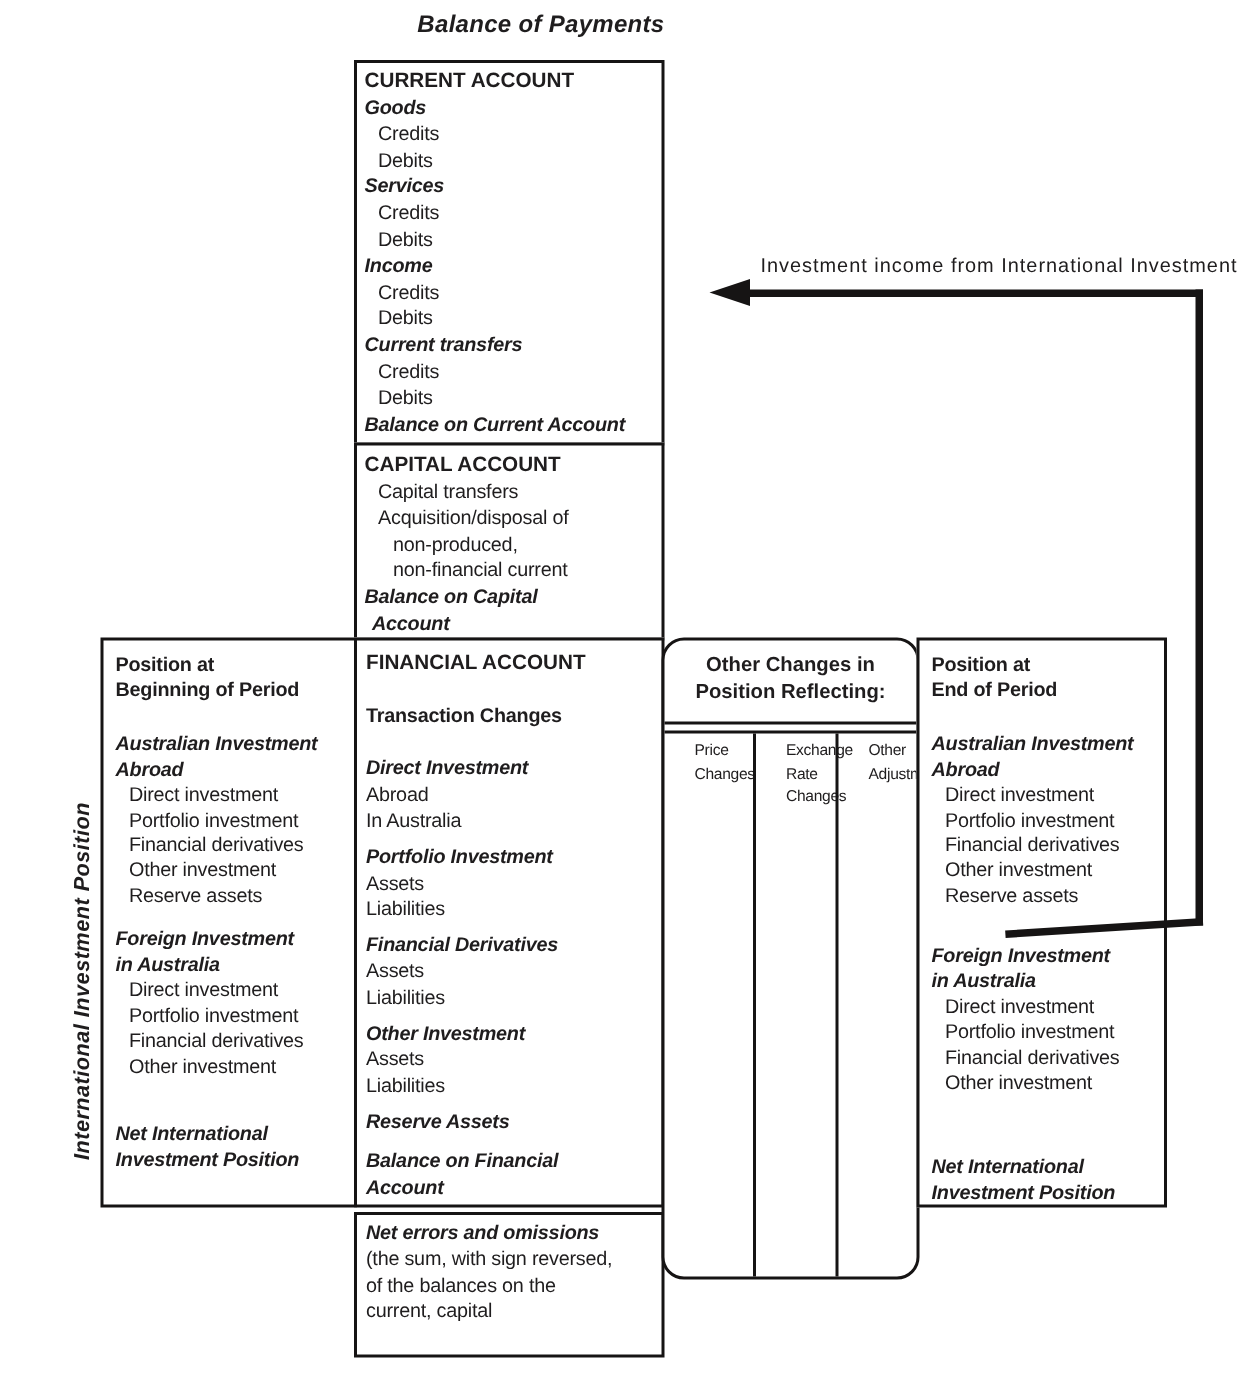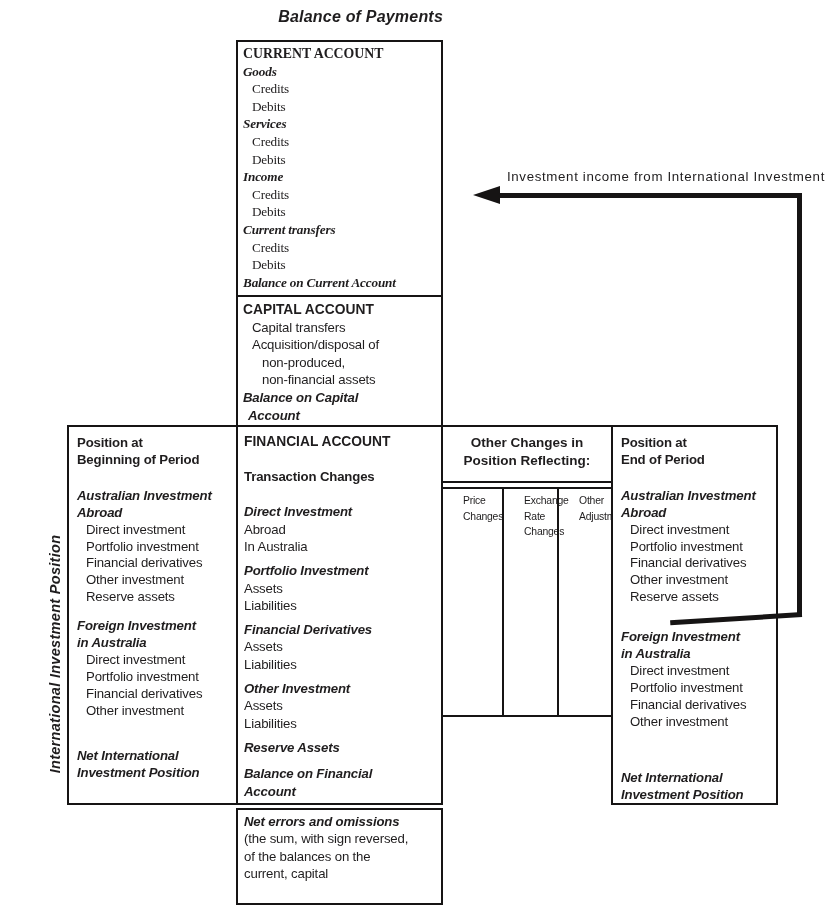--- a/index.html
+++ b/index.html
@@ -17,27 +17,27 @@
     text-align: right;
     font-size: 16px; font-weight: bold; font-style: italic;
     letter-spacing: .2px;
   }
   .box {
     position: absolute;
     border: 2px solid #161414;
     background: #ffffff;
     box-sizing: border-box;
   }
-  #box-current   { left:236px; top:40px;  width:207px; height:257px; padding:3px 4px 0 5px;font-family:Liberation Serif, serif; }
+  #box-current   { left:236px; top:40px;  width:207px; height:257px; padding:3px 4px 0 5px; }
   #box-capital   { left:236px; top:295px; width:207px; height:132px; padding:4px 4px 0 5px; }
   #box-financial { left:236px; top:425px; width:207px; height:380px; padding:6px 4px 0 6px; }
   #box-neterrors { left:236px; top:808px; width:207px; height:97px;  padding:3px 4px 0 6px; }
   #box-left      { left:67px;  top:425px; width:171px; height:380px; padding:8px 3px 0 8px; }
   #box-right     { left:611px; top:425px; width:167px; height:380px; padding:8px 3px 0 8px; }
-  #box-mid       { left:441px; top:425px; width:172px; height:292px; padding:0; }
+  #box-mid       { left:441px; top:425px; width:172px; height:428px; padding:0;border-radius:15px; }
 
   .row { font-size:13.2px; line-height:17.6px; letter-spacing:-.15px; white-space:nowrap; }
   .compact .row { line-height:16.9px; }
   #box-neterrors .row { line-height:17.4px; }
   .row.h  { font-weight:bold; font-size:13.8px; letter-spacing:0; }
   .row.b  { font-weight:bold; }
   .row.bi { font-weight:bold; font-style:italic; }
   .row.i  { padding-left:9px; }
   .row.i2 { padding-left:19px; }
   .row.i05{ padding-left:5px; }
@@ -141,21 +141,21 @@
       <div class="row i">Credits</div>
       <div class="row i">Debits</div>
       <div class="row bi">Balance on Current Account</div>
     </div>
 
   <div class="box" id="box-capital">
       <div class="row h">CAPITAL ACCOUNT</div>
       <div class="row i">Capital transfers</div>
       <div class="row i">Acquisition/disposal of</div>
       <div class="row i2">non-produced,</div>
-      <div class="row i2">non-financial assets</div>
+      <div class="row i2">non-financial current</div>
       <div class="row bi">Balance on Capital</div>
       <div class="row bi i05">Account</div>
     </div>
 
   <div class="box" id="box-financial">
       <div class="row h">FINANCIAL ACCOUNT</div>
       <div class="row b g17">Transaction Changes</div>
       <div class="row bi g18">Direct Investment</div>
       <div class="row">Abroad</div>
       <div class="row">In Australia</div>

